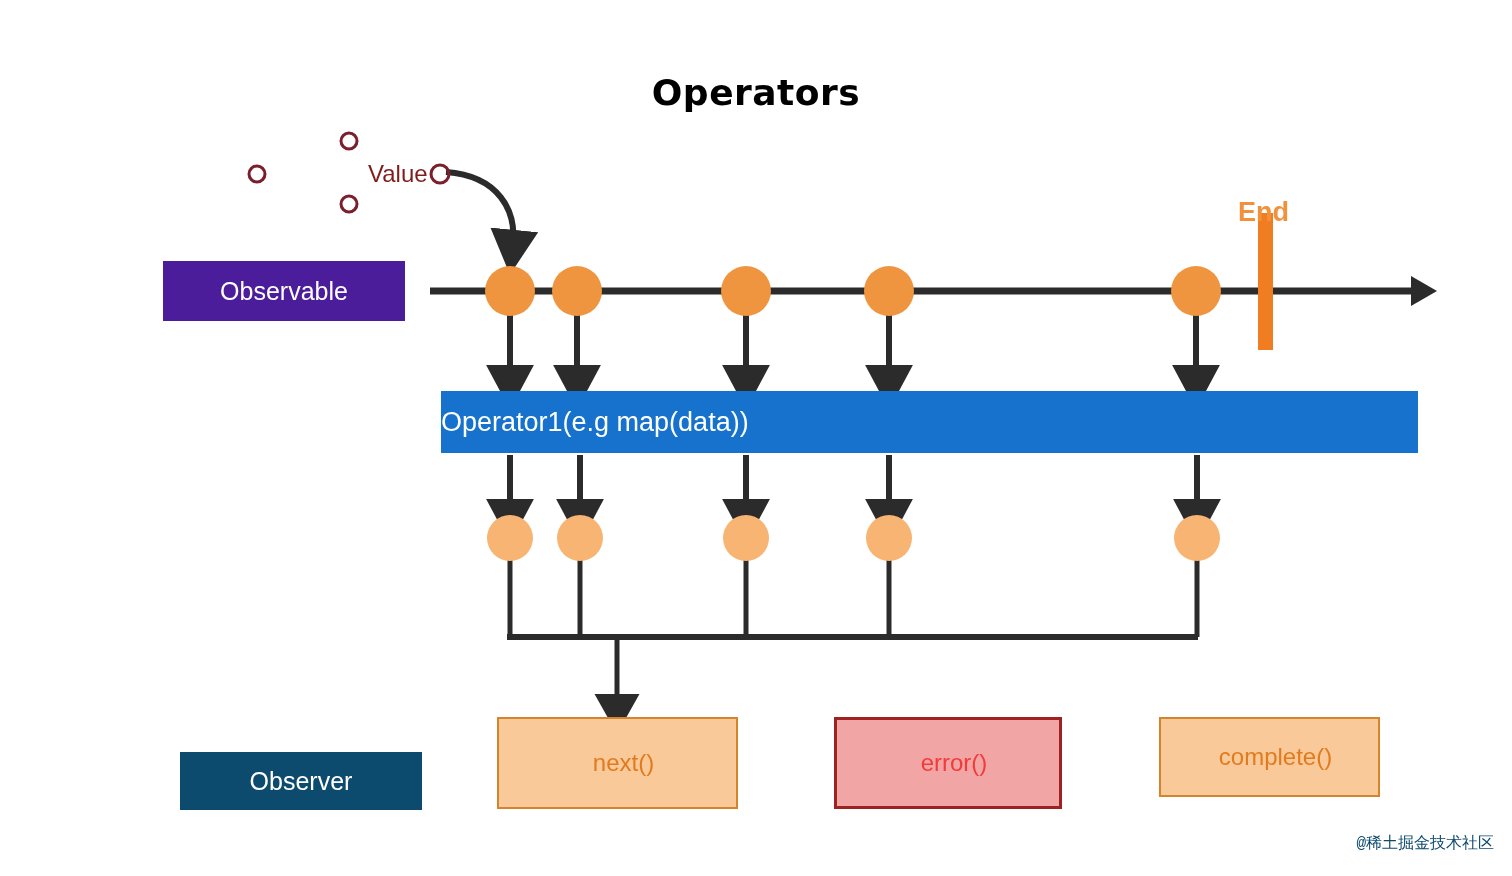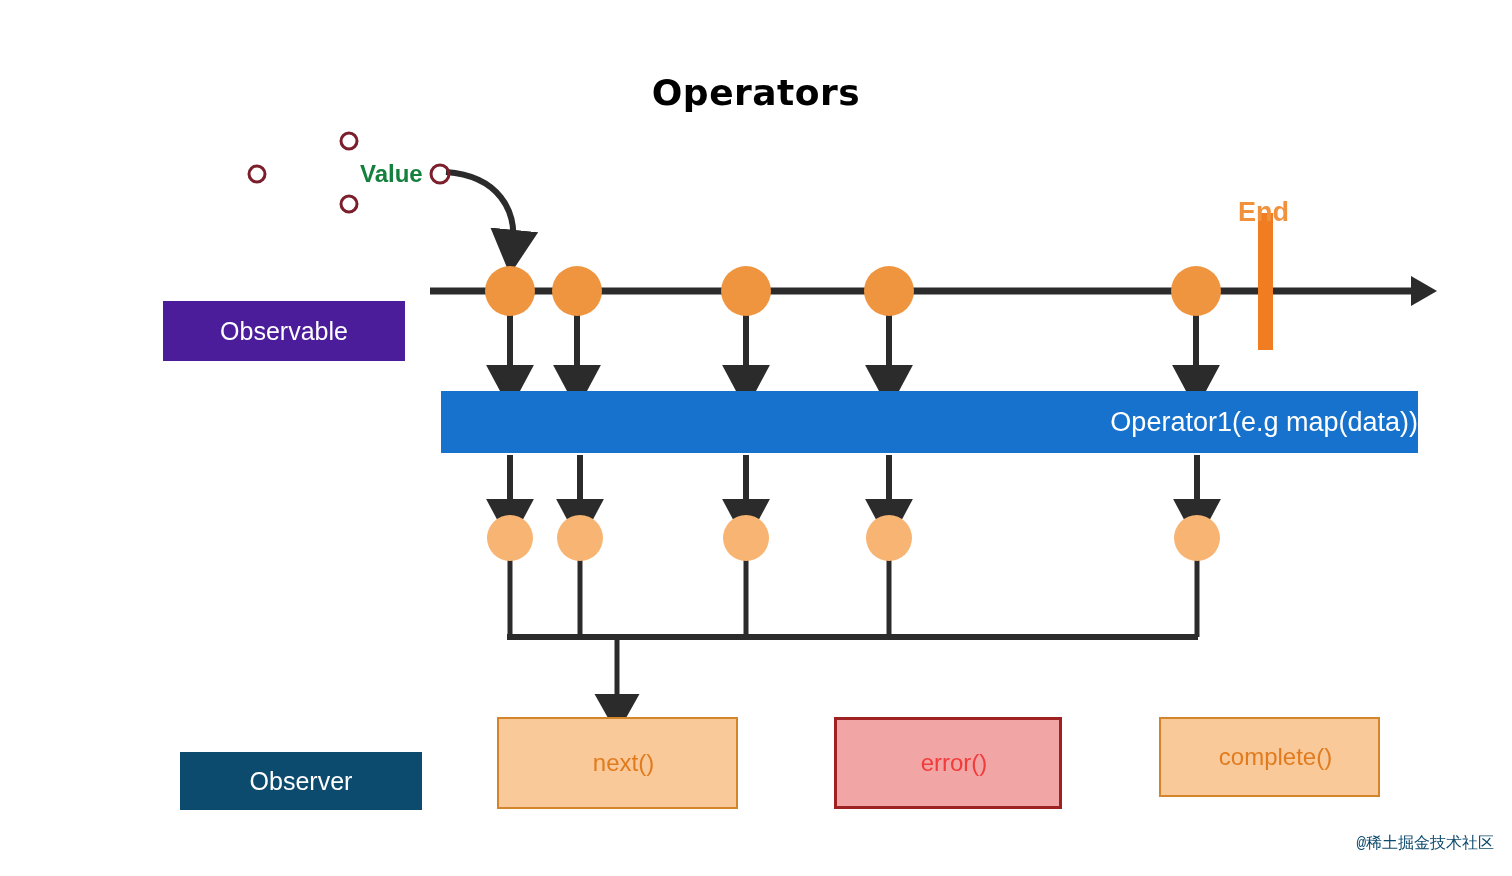--- a/index.html
+++ b/index.html
@@ -35,26 +35,25 @@
     font-family: "DejaVu Sans", sans-serif;
     font-size: 36px;
     font-weight: 700;
     letter-spacing: 0.5px;
     color: #000000;
   }
 
   
   .label-value {
     position: absolute;
-    left: 360px;
+    left: 368px;
     top: 160px;
     font-size: 24px;
-    color: #15803d;
-    font-family: "Liberation Sans", sans-serif;
-    font-weight: bold;
+    color: #7f1d1d;
+    font-family: "Liberation Sans", sans-serif;
   }
   .label-end {
     position: absolute;
     left: 1238px;
     top: 197px;
     font-size: 27px;
     font-weight: 700;
     color: #F2913C;
     font-family: "Liberation Sans", sans-serif;
   }
@@ -66,37 +65,36 @@
     align-items: center;
     justify-content: center;
     color: #ffffff;
     font-size: 25px;
     font-family: "Liberation Sans", sans-serif;
   }
   .role-observable {
     left: 163px; top: 261px;
     width: 242px; height: 60px;
     background: #4B1D9B;
-    margin-top: 40px;
   }
   .role-observer {
     left: 180px; top: 752px;
     width: 242px; height: 58px;
     background: #0c4a6e;
   }
 
   
   .operator-bar {
     position: absolute;
     left: 441px; top: 391px;
     width: 977px; height: 62px;
     background: #1672CD;
     display: flex;
     align-items: center;
-    justify-content: flex-end;
+    justify-content: flex-start;
     color: #ffffff;
     font-size: 27px;
     font-family: "Liberation Sans", sans-serif;
   }
 
   
   .method-box {
     position: absolute;
     display: flex;
     align-items: center;

